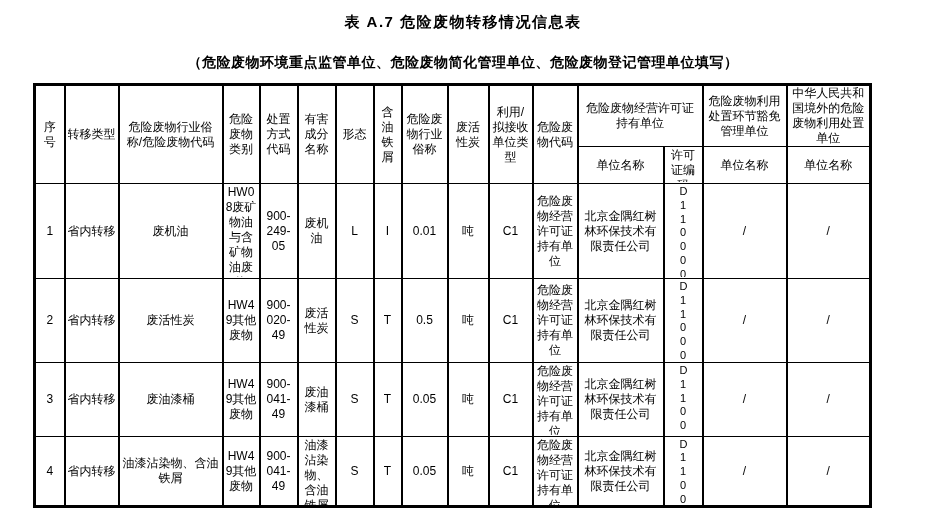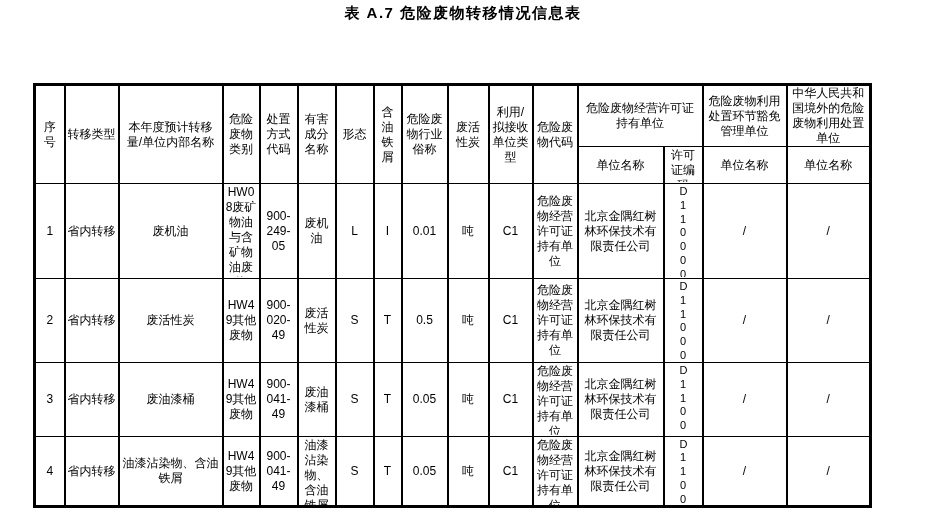--- a/index.html
+++ b/index.html
@@ -5,21 +5,21 @@
   html,body{margin:0;padding:0;background:#fff;}
   .page{
     position:relative;
     width:926px;height:529px;
     background:#fff;
     font-family:"Liberation Sans","DejaVu Sans",sans-serif;
     color:#000;
     overflow:hidden;
   }
   .doc-title{
-    padding-top:4px;
+    padding-top:13px;
     text-align:center;
     font-size:15px;
     font-weight:bold;
     letter-spacing:1.5px;
   }
   .doc-subtitle{
     margin-top:22px;
     text-align:center;
     font-size:14px;
     font-weight:bold;
@@ -60,20 +60,21 @@
   tr.r3 .c{max-height:71px;}
   tr.r4 .c{max-height:67px;}
   .w114{max-width:114px;}
   td.code-cell{font-size:11px;padding:0 15px;word-break:break-all;}
 </style>
 </head>
 <body>
 
 <div class="page">
   <div class="doc-title">表 A.7 危险废物转移情况信息表</div>
+  <div class="doc-subtitle">（危险废物环境重点监管单位、危险废物简化管理单位、危险废物登记管理单位填写）</div>
 
   <table class="info">
     <colgroup>
       <col style="width:30px">
         <col style="width:54px">
         <col style="width:104px">
         <col style="width:37px">
       <col style="width:38px">
         <col style="width:38px">
         <col style="width:38px">
@@ -89,21 +90,21 @@
     </colgroup>
     <thead>
       <tr class="hr1">
         <th rowspan="2">
             <div class="c">序号</div>
           </th>
         <th rowspan="2">
             <div class="c">转移类型</div>
           </th>
         <th rowspan="2">
-            <div class="c">本年度预计转移量/单位内部名称</div>
+            <div class="c">危险废物行业俗称/危险废物代码</div>
           </th>
         <th rowspan="2">
             <div class="c">危险废物类别</div>
           </th>
         <th rowspan="2">
             <div class="c">处置方式代码</div>
           </th>
         <th rowspan="2">
             <div class="c">有害成分名称</div>
           </th>

